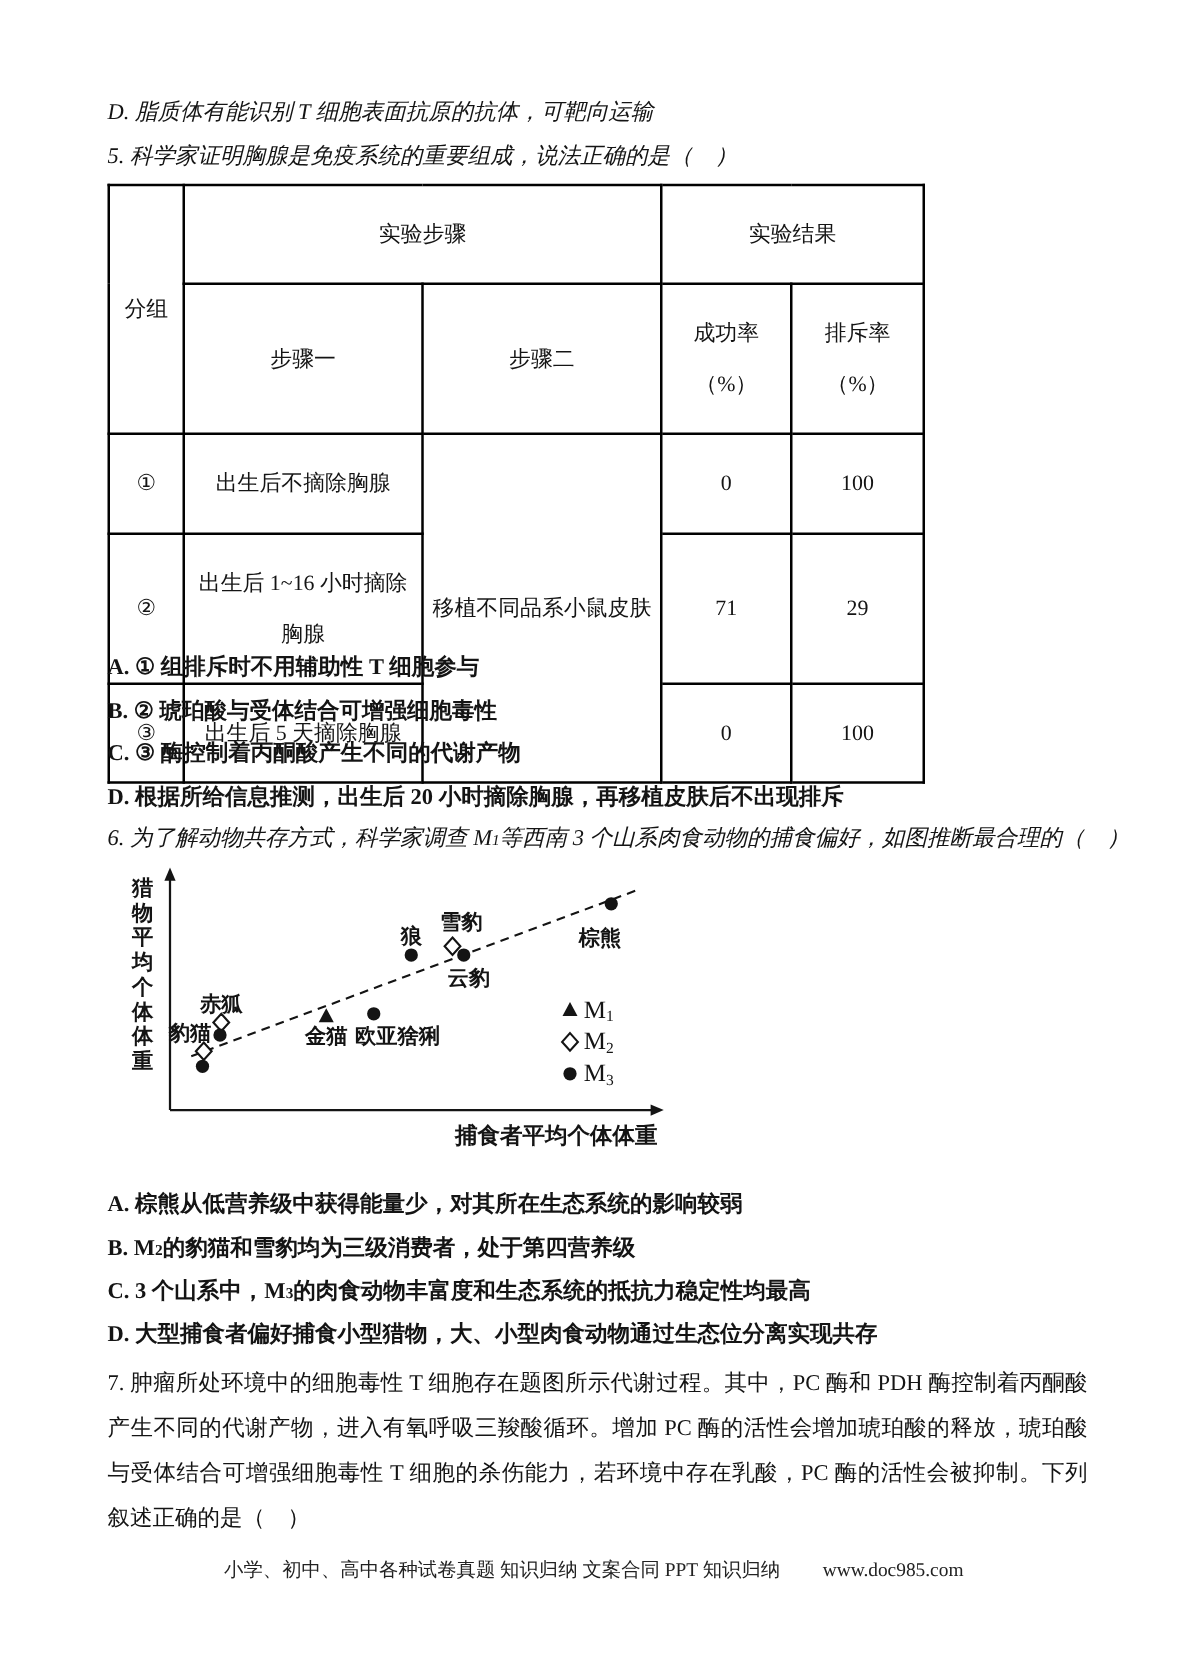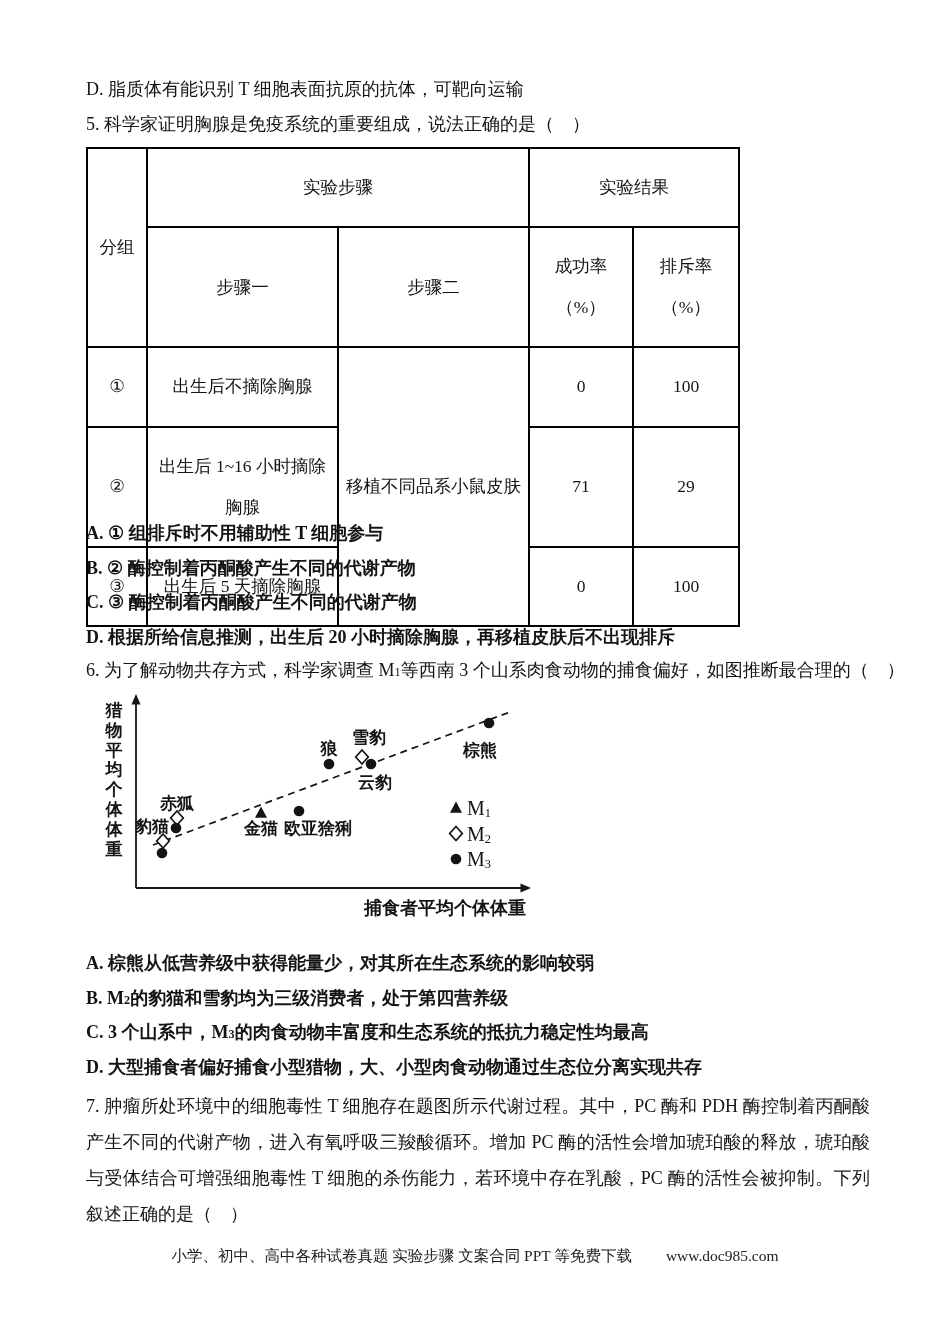--- a/index.html
+++ b/index.html
@@ -3,21 +3,21 @@
 <meta charset="utf-8">
 <style>
   html,body{margin:0;padding:0;background:#ffffff;}
   .page{
     position:relative;width:950px;height:1344px;background:#ffffff;
     font-family:"Liberation Serif","DejaVu Serif",serif;
     color:#141414;overflow:hidden;
   }
   .line{
     position:absolute;left:86px;width:792px;
-    font-size:18px;line-height:22px;white-space:nowrap;
+    font-size:18px;line-height:22px;white-space:nowrap;font-style:italic;
   }
   .opts{position:absolute;left:86px;width:792px;}
   .optline{font-size:18px;line-height:24px;margin-bottom:10.5px;white-space:nowrap;font-weight:bold;}
   sub{font-size:68%;line-height:0;vertical-align:-18%;}
   table.qtable{
     position:absolute;left:86px;top:147px;
     border-collapse:collapse;table-layout:fixed;width:652px;
     font-size:17.5px;
   }
   table.qtable td{
@@ -86,21 +86,21 @@
         <td>③</td>
         <td>出生后 5 天摘除胸腺</td>
         <td>0</td>
         <td>100</td>
       </tr>
     </tbody>
   </table>
 
   <div class="opts" style="top:521px">
     <div class="optline">A. ① 组排斥时不用辅助性 T 细胞参与</div>
-    <div class="optline">B. ② 酶控制着丙酮酸产生不同的代谢产物</div>
+    <div class="optline">B. ② 琥珀酸与受体结合可增强细胞毒性</div>
     <div class="optline">C. ③ 酶控制着丙酮酸产生不同的代谢产物</div>
     <div class="optline">D. 根据所给信息推测，出生后 20 小时摘除胸腺，再移植皮肤后不出现排斥</div>
   </div>
 
   <div class="line" style="top:659px">6. 为了解动物共存方式，科学家调查 M<sub>1</sub>等西南 3 个山系肉食动物的捕食偏好，如图推断最合理的（　）</div>
 
   <svg class="chart" width="440" height="235" viewBox="0 0 440 235" xmlns="http://www.w3.org/2000/svg">
       <line x1="36" y1="195" x2="36" y2="9" stroke="#141414" stroke-width="1.8"></line>
       <line x1="36" y1="195" x2="423" y2="195" stroke="#141414" stroke-width="1.8"></line>
       <path d="M36,1 L31.5,11.5 L40.5,11.5 Z" fill="#141414"></path>
@@ -144,16 +144,16 @@
   <div class="opts" style="top:951px">
     <div class="optline">A. 棕熊从低营养级中获得能量少，对其所在生态系统的影响较弱</div>
     <div class="optline">B. M<sub>2</sub>的豹猫和雪豹均为三级消费者，处于第四营养级</div>
     <div class="optline">C. 3 个山系中，M<sub>3</sub>的肉食动物丰富度和生态系统的抵抗力稳定性均最高</div>
     <div class="optline">D. 大型捕食者偏好捕食小型猎物，大、小型肉食动物通过生态位分离实现共存</div>
   </div>
 
   <div class="para" style="top:1088px">7. 肿瘤所处环境中的细胞毒性 T 细胞存在题图所示代谢过程。其中，PC 酶和 PDH 酶控制着丙酮酸产生不同的代谢产物，进入有氧呼吸三羧酸循环。增加 PC 酶的活性会增加琥珀酸的释放，琥珀酸与受体结合可增强细胞毒性 T 细胞的杀伤能力，若环境中存在乳酸，PC 酶的活性会被抑制。下列叙述正确的是（　）</div>
 
   <div class="footer">
-    <span>小学、初中、高中各种试卷真题  实验步骤  文案合同  PPT 等免费下载</span><span class="url">www.doc985.com</span>
+    <span>小学、初中、高中各种试卷真题  知识归纳  文案合同  PPT 知识归纳</span><span class="url">www.doc985.com</span>
   </div>
 
 </div>
 
 </body></html>

